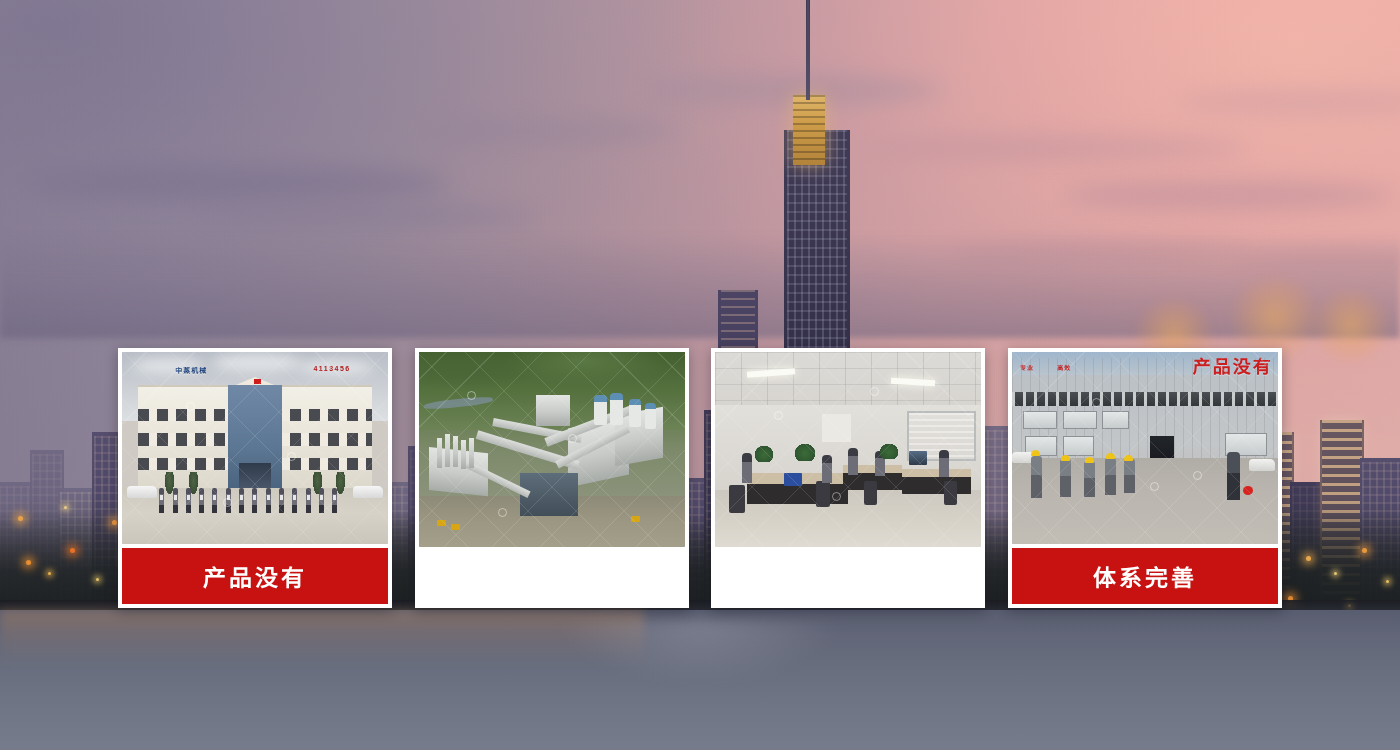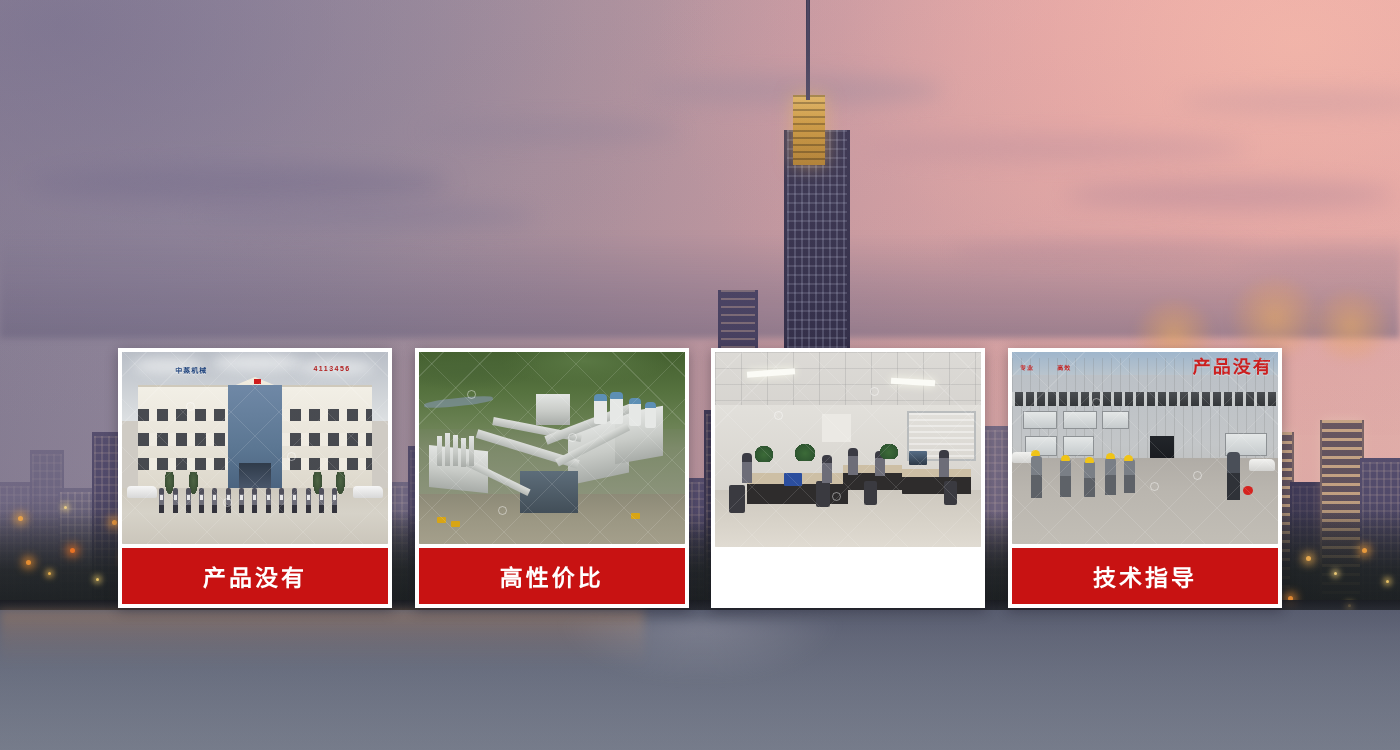--- a/index.html
+++ b/index.html
@@ -733,21 +733,20 @@
 
             <div class="p2-dig" style="left:7%;  top:86%;"></div>
             <div class="p2-dig" style="left:12%; top:88%;"></div>
             <div class="p2-dig" style="left:80%; top:84%;"></div>
           </div>
           <div class="wm"></div>
           <div class="wm-dot" style="left:18%; top:20%;"></div>
           <div class="wm-dot" style="left:56%; top:42%;"></div>
           <div class="wm-dot" style="left:30%; top:80%;"></div>
         </div>
-        <div class="card-caption">高性价比</div>
       </div>
 
       <div class="card">
         <div class="card-photo">
           <div class="p3">
             <div class="p3-ceiling"></div>
             <div class="p3-panel" style="left:12%; top:9%;  width:48px; transform:rotate(-4deg);"></div>
             <div class="p3-panel" style="left:66%; top:14%; width:44px; transform:rotate(3deg);"></div>
             <div class="p3-wall"></div>
             <div class="p3-window"></div>
@@ -813,18 +812,18 @@
             <div class="p4-helmet" style="left:42.3%;top:53.5%;"></div>
 
             <div class="p4-boss" style="left:81%; top:52%; height:48px;"></div>
             <div class="p4-redhat" style="left:87%; top:70%;"></div>
           </div>
           <div class="wm"></div>
           <div class="wm-dot" style="left:52%; top:68%;"></div>
           <div class="wm-dot" style="left:68%; top:62%;"></div>
           <div class="wm-dot" style="left:30%; top:24%;"></div>
         </div>
-        <div class="card-caption">技术指导</div>
+        <div class="card-caption">体系完善</div>
       </div>
 
     </div>
   </div>
 </div>
 
 </body></html>

